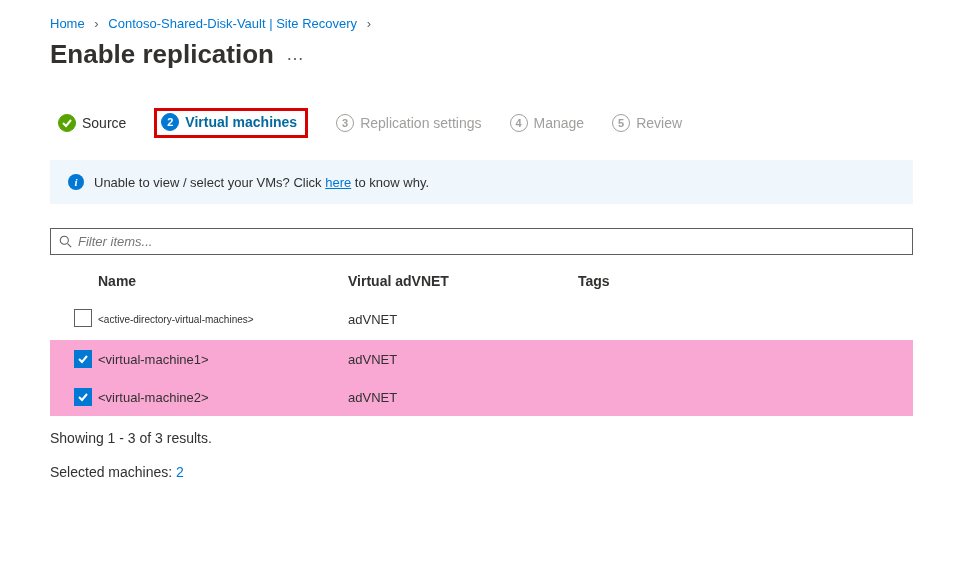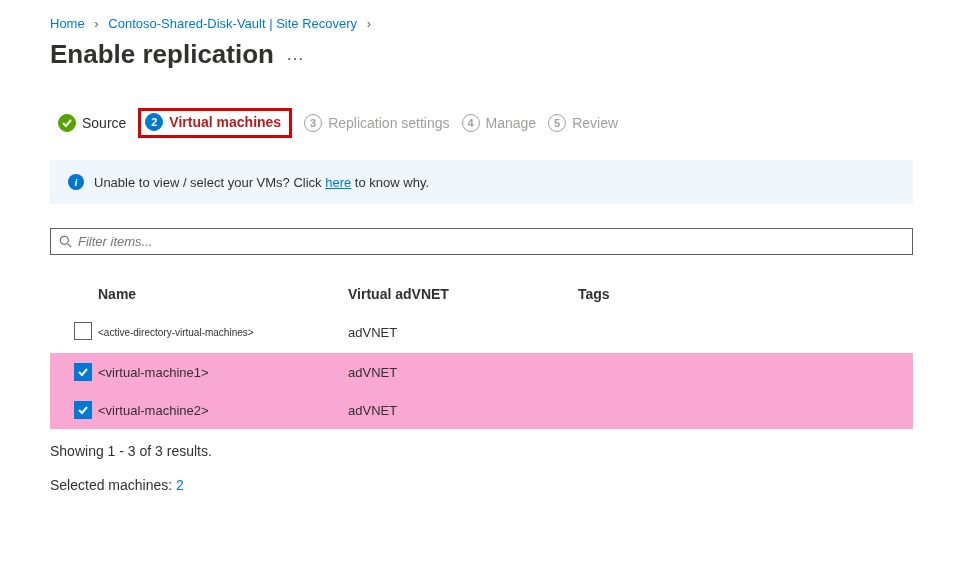--- a/index.html
+++ b/index.html
@@ -10,47 +10,47 @@
       background: #fff;
       padding: 0;
     }
     .container { padding: 16px 50px 20px 50px; }
     .breadcrumb { font-size: 13px; margin-bottom: 8px; color: #605e5c; }
     .breadcrumb a { color: #0078d4; text-decoration: none; cursor: pointer; }
     .breadcrumb .chev { margin: 0 6px; color: #605e5c; }
     .page-title-row { display: flex; align-items: center; gap: 12px; margin-bottom: 38px; }
     h1 { font-size: 26px; font-weight: 600; color: #323130; }
     .more-dots { color: #605e5c; font-size: 18px; cursor: pointer; letter-spacing: 1px; }
-    .wizard-steps { display: flex; gap: 12px; align-items: center; margin-bottom: 22px; padding-left: 8px;}
+    .wizard-steps { display: flex; gap: 28px; align-items: center; margin-bottom: 22px; padding-left: 8px;}
     .step { display: flex; align-items: center; gap: 6px; font-size: 14px; cursor: pointer; }
     .step-circle {
       width: 18px; height: 18px; border-radius: 50%; display: inline-flex;
       align-items: center; justify-content: center; font-size: 11px; font-weight: 600;
       border: 1.5px solid #a19f9d; color: #a19f9d; background: #fff;
     }
     .step.completed .step-circle { background: #57a300; border-color: #57a300; color: #fff; }
     .step.active .step-circle { background: #0078d4; border-color: #0078d4; color: #fff; }
-    .step.active .step-label { font-weight: 600; color: #b91c1c; }
+    .step.active .step-label { font-weight: 600; color: #0369a1; }
     .step.pending .step-label { color: #a19f9d; }
     .step.completed .step-label { color: #323130; font-weight: 400; }
     .highlight-box { border: 3px solid #d80000; padding: 2px 8px 4px 4px; display: inline-flex; align-items: center; gap: 6px; }
     .info-banner {
       background: #eff6fc; border: none; padding: 14px 18px; margin-bottom: 24px;
       display: flex; align-items: center; gap: 10px; font-size: 13px; color: #323130;
     }
     .info-icon {
       width: 16px; height: 16px; border-radius: 50%; background: #0078d4;
       color: #fff; display: inline-flex; align-items: center; justify-content: center;
       font-size: 11px; font-weight: bold; font-style: italic; font-family: Georgia, serif;
       flex-shrink: 0;
     }
     .info-banner a { color: #0078d4; text-decoration: underline; cursor: pointer; }
     .filter-box {
       border: 1px solid #605e5c; display: flex; align-items: center;
-      padding: 5px 8px; margin-bottom: 23px; gap: 6px;
+      padding: 5px 8px; margin-bottom: 10px; gap: 6px;
     }
     .filter-box input {
       border: none; outline: none; font-size: 13px; font-style: italic;
       width: 100%; color: #605e5c;
     }
     .search-icon { color: #605e5c; font-size: 14px; display: inline-flex; }
     .table { width: 100%; }
     .table-header { display: flex; padding: 8px 0 10px 0; font-weight: 600; font-size: 14px; }
     .col-check { width: 48px; padding-left: 12px; }
     .col-name { width: 250px; }

